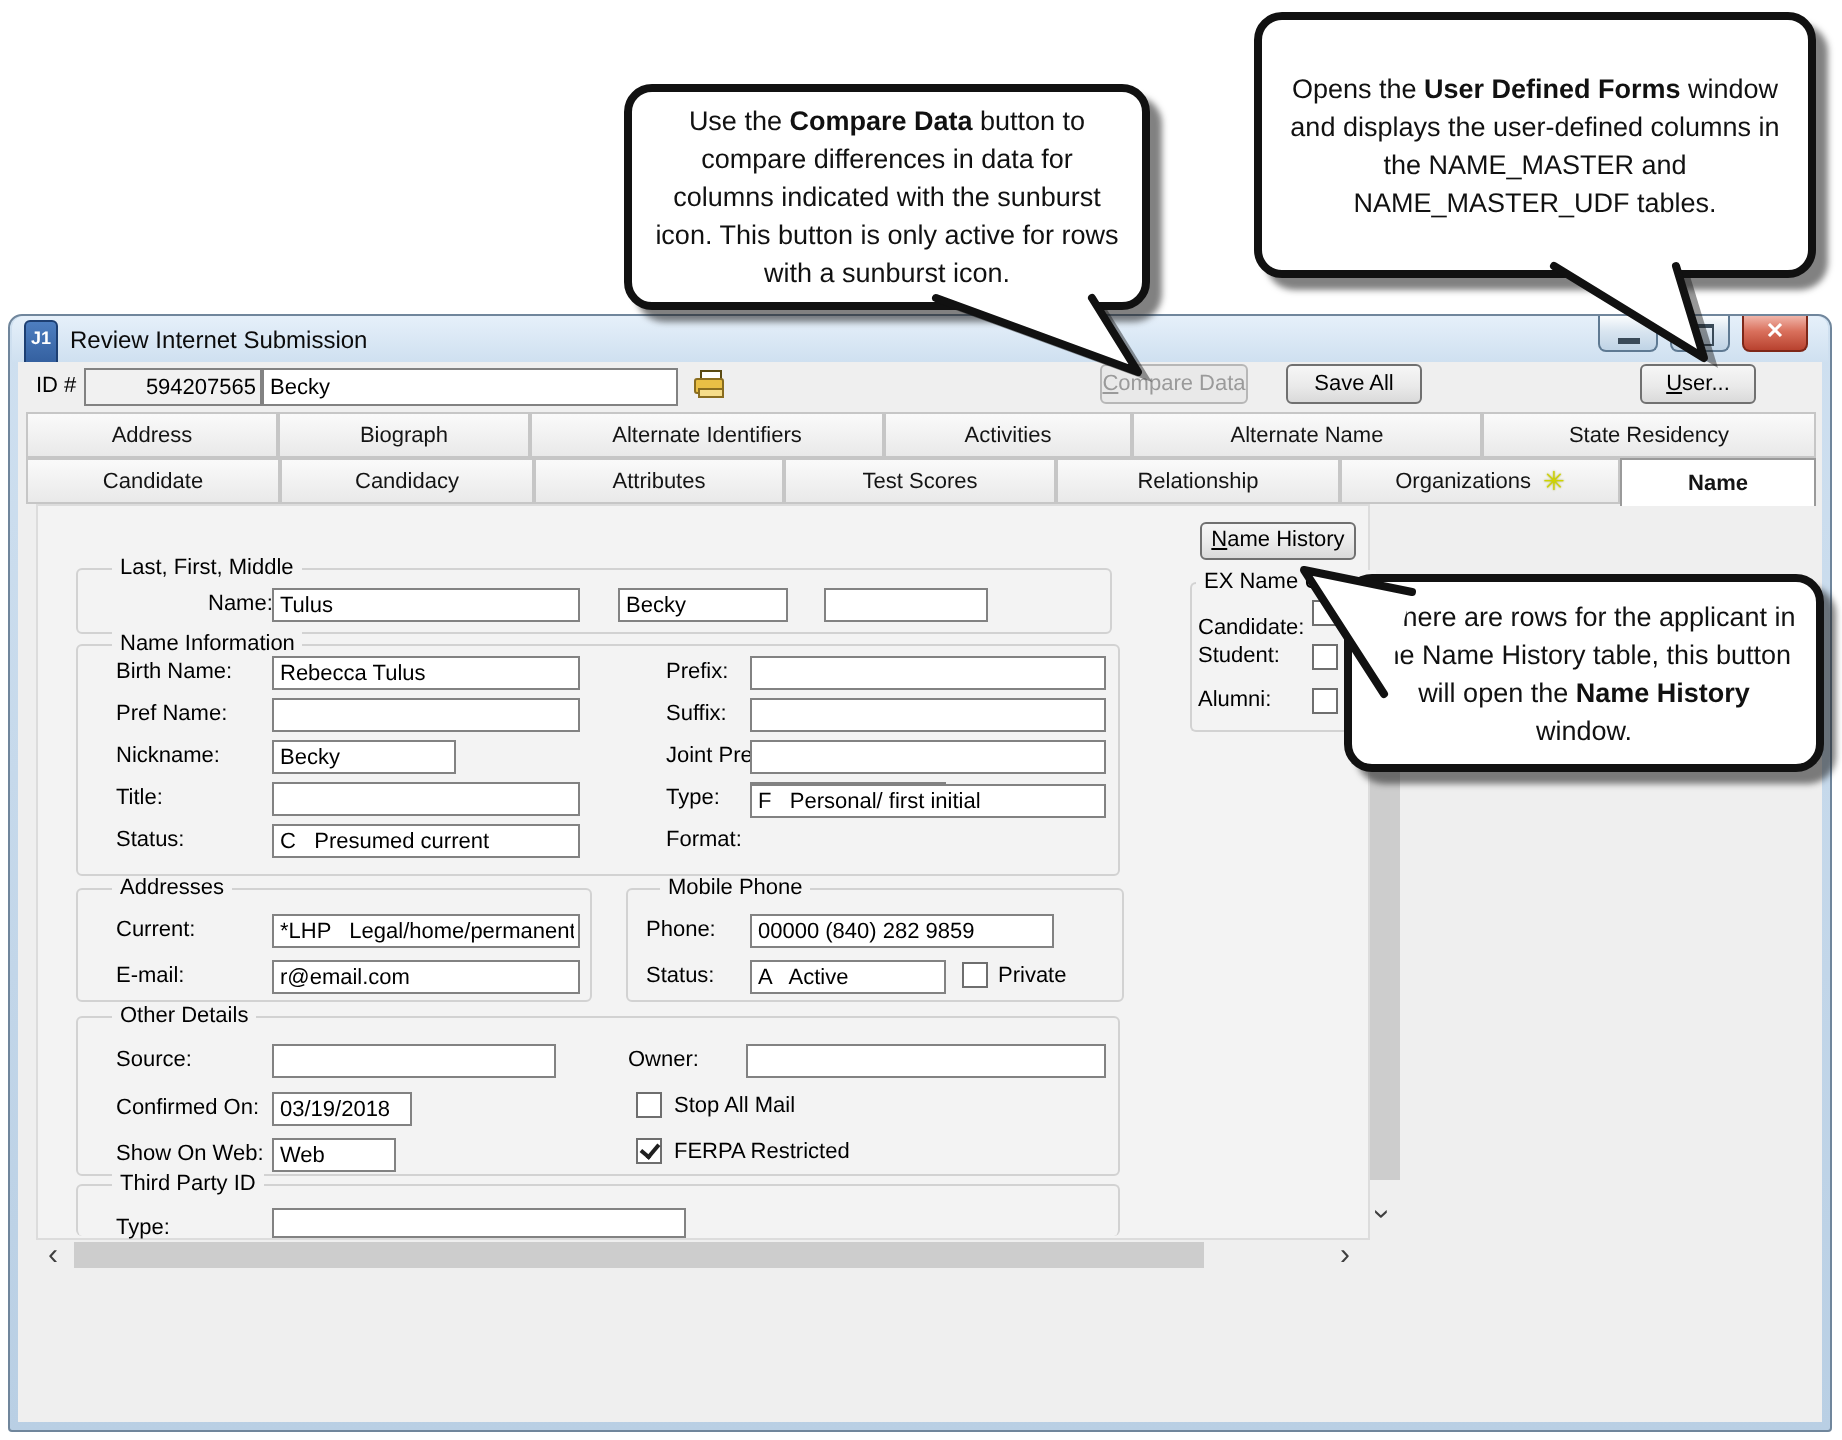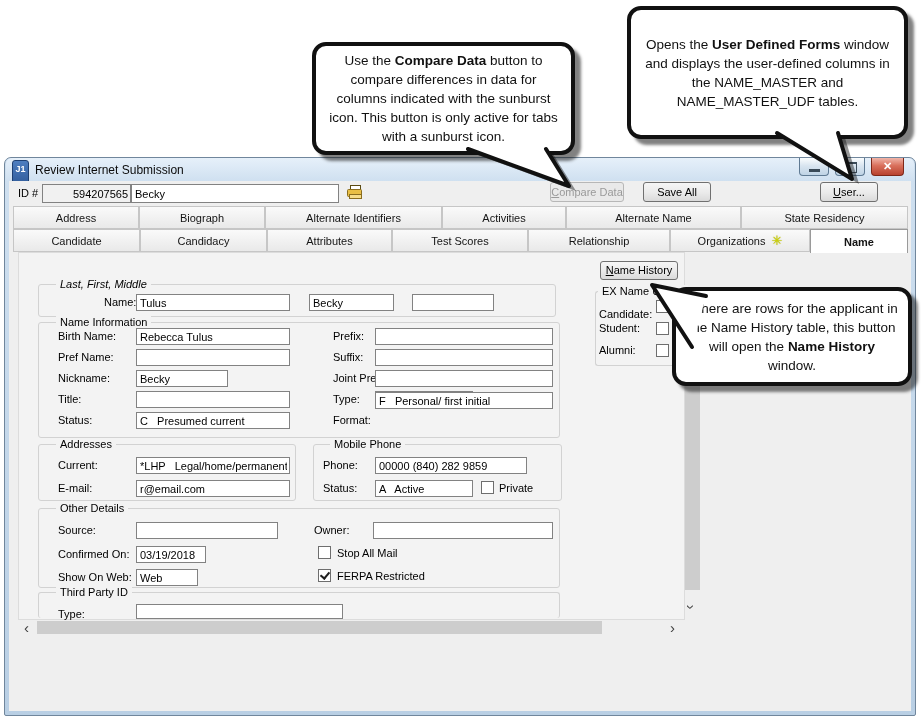--- a/index.html
+++ b/index.html
@@ -116,21 +116,21 @@
     <div class="tab" style="width:140px;">
       <span>Organizations</span>
       <span class="sunburst">✳</span>
     </div>
     <div class="tab selected" style="width:98px;height:24px;">Name</div>
   </div>
 
   <div id="panel"></div>
 
   <div class="grp" style="left:38px;top:284px;width:518px;height:33px;"></div>
-  <div class="legend" style="left:56px;top:278px;font-style:italic;">Last, First, Middle</div>
+  <div class="legend" style="left:56px;top:278px;">Last, First, Middle</div>
   <div class="lbl" style="left:58px;top:296px;padding-left:46px;">Name:</div>
   <input class="field" style="left: 136px; top: 294px; width: 154px;" readonly="" value="Tulus">
   <input class="field" style="left: 309px; top: 294px; width: 85px;" readonly="" value="Becky">
   <input class="field" style="left: 412px; top: 294px; width: 82px;" readonly="" value="">
 
   <div class="grp" style="left:38px;top:322px;width:522px;height:116px;"></div>
   <div class="legend" style="left:56px;top:316px;">Name Information</div>
 
   <div class="lbl" style="left:58px;top:330px;">Birth Name:</div>
   <input class="field" style="left: 136px; top: 328px; width: 154px;" readonly="" value="Rebecca Tulus">
@@ -215,21 +215,21 @@
   <div class="thumb" style="left:37px;top:621px;width:565px;height:13px;"></div>
   <div class="chev" style="left:670px;top:621px;">›</div>
 
   <svg class="tails" id="tail-shadows">
     <polygon points="475,154 553,154 576,191" fill="rgba(25,25,25,0.45)"></polygon>
     <polygon points="784,138 845,138 859,184" fill="rgba(25,25,25,0.45)"></polygon>
     <polygon points="658,291 712,302 698,353" fill="rgba(25,25,25,0.45)"></polygon>
   </svg>
 
   <div class="callout" style="left:312px;top:42px;width:263px;height:113px;padding:6px 8px;">
-    <div><span>Use the </span><b>Compare Data</b><span> button to compare differences in data for columns indicated with the sunburst icon. This button is only active for tabs with a sunburst icon.</span></div>
+    <div><span>Use the </span><b>Compare Data</b><span> button to compare differences in data for columns indicated with the sunburst icon. This button is only active for rows with a sunburst icon.</span></div>
   </div>
   <div class="callout" style="left:627px;top:6px;width:281px;height:133px;padding:8px 12px;">
     <div><span>Opens the </span><b>User Defined Forms</b><span> window and displays the user-defined columns in the NAME_MASTER and NAME_MASTER_UDF tables.</span></div>
   </div>
   <div class="callout" style="left:672px;top:287px;width:240px;height:99px;padding:5px 8px;">
     <div><span>If there are rows for the applicant in the Name History table, this button will open the </span><b>Name History</b><span> window.</span></div>
   </div>
 
   <svg class="tails" id="tail-tops">
 

